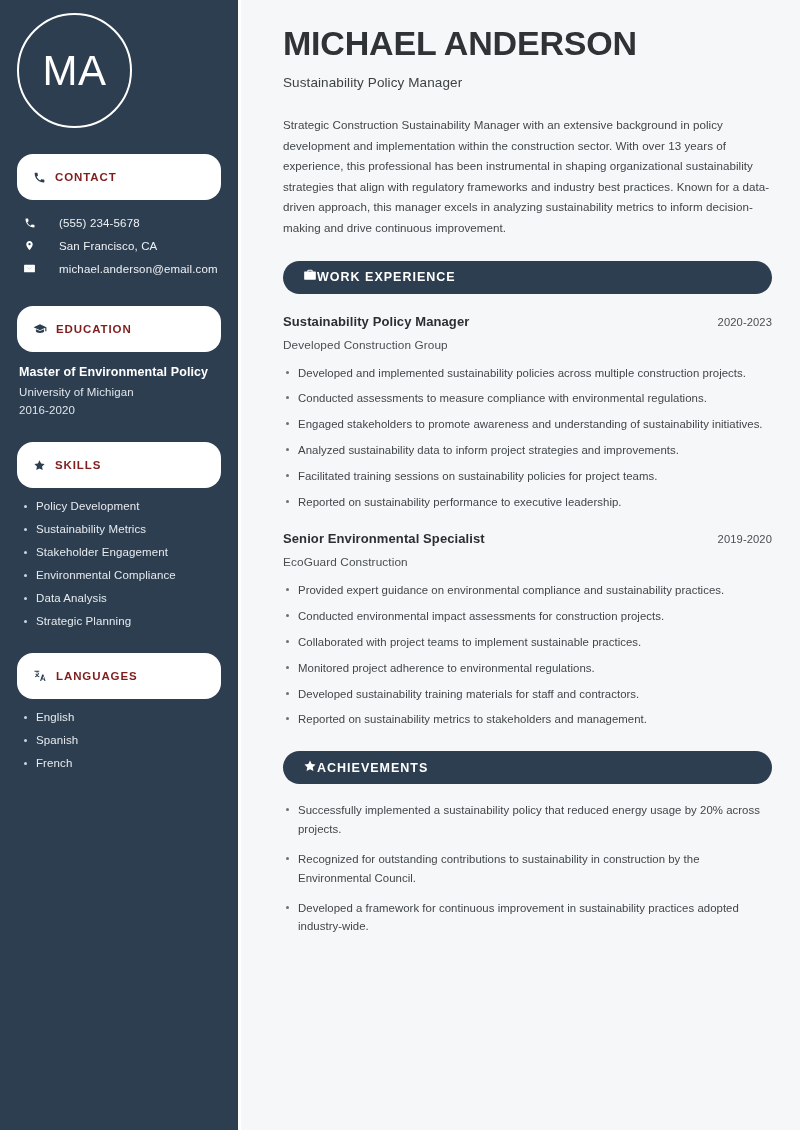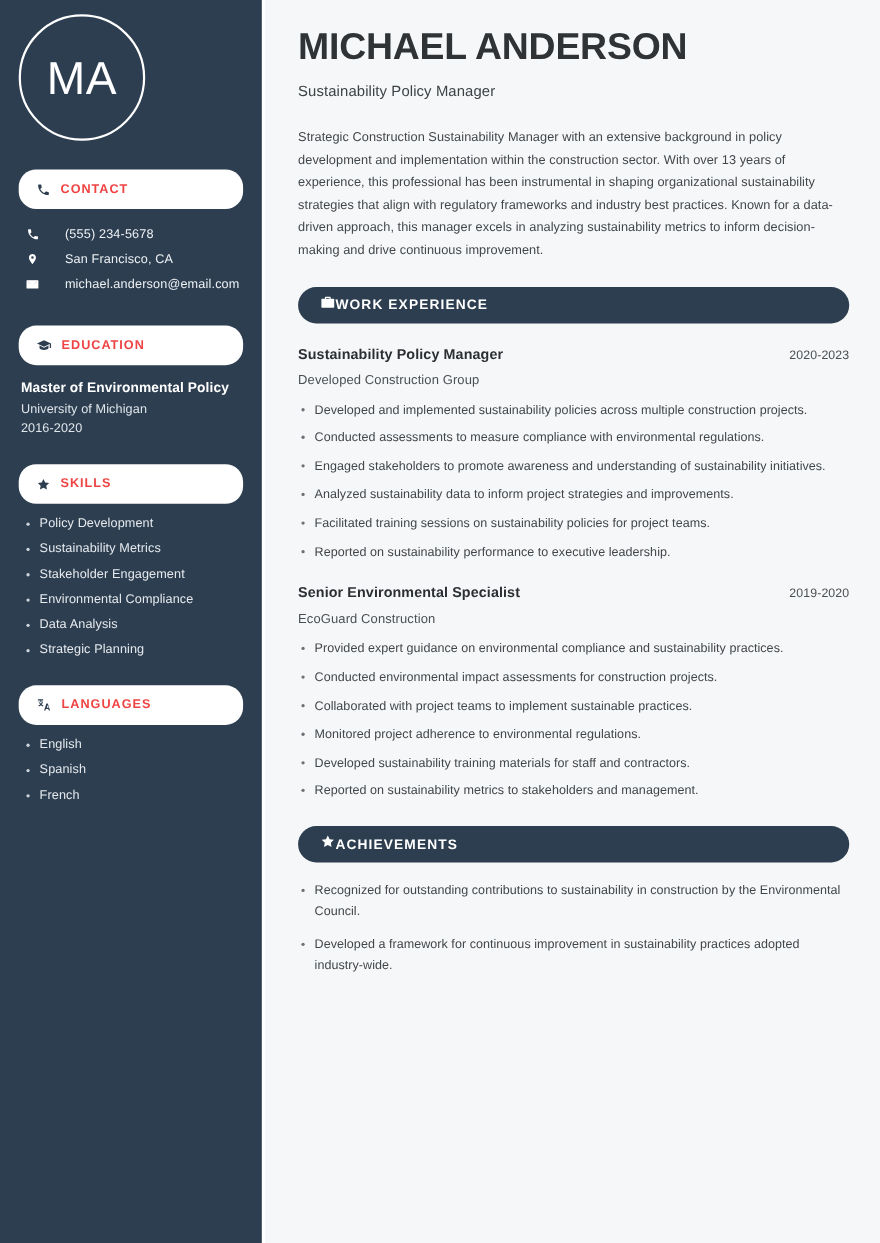--- a/index.html
+++ b/index.html
@@ -42,23 +42,23 @@
     font-weight: 400;
     letter-spacing: 0.5px;
     color: #ffffff;
     line-height: 1;
   }
 
   .pill {
     display: flex; align-items: center;
     gap: 9px;
     background: #ffffff;
-    color: #ef4444;
+    color: #7f1d1d;
     border-radius: 16px;
-    height: 36px;
+    height: 46px;
     padding: 0 16px;
     margin-top: 26px;
   }
   .pill .pill-label {
     font-size: 11.5px;
     font-weight: bold;
     letter-spacing: 0.9px;
   }
   .pill svg { display: block; }
 
@@ -102,21 +102,21 @@
     width: 3px; height: 3px;
     background: #cfd6dd;
     border-radius: 50%;
   }
 
   
   .main {
     flex: 1;
     background: #f6f7f8;
     border-left: 3px solid #ffffff;
-    padding: 24px 28px 0 30px;
+    padding: 24px 28px 0 42px;
   }
   .name {
     font-size: 34px;
     font-weight: bold;
     color: #2f3336;
     line-height: 1.13;
     letter-spacing: -0.2px;
     text-transform: uppercase;
   }
   .job-title {
@@ -330,18 +330,19 @@
 
     <div class="bar">
       <span>
         <svg width="14" height="14" viewBox="0 0 24 24" fill="#ffffff">
           <path d="M12 2.5l2.9 6 6.6.9-4.8 4.6 1.2 6.5-5.9-3.1-5.9 3.1 1.2-6.5L2.5 9.4l6.6-.9L12 2.5z"></path>
         </svg>
       </span>
       <span class="bar-label">ACHIEVEMENTS</span>
     </div>
     <ul class="bullets achv-list">
+      <li>Successfully implemented a sustainability policy that reduced energy usage by 20% across projects.</li>
       <li>Recognized for outstanding contributions to sustainability in construction by the Environmental Council.</li>
       <li>Developed a framework for continuous improvement in sustainability practices adopted industry-wide.</li>
     </ul>
 
   </main>
 </div>
 
 </body></html>

